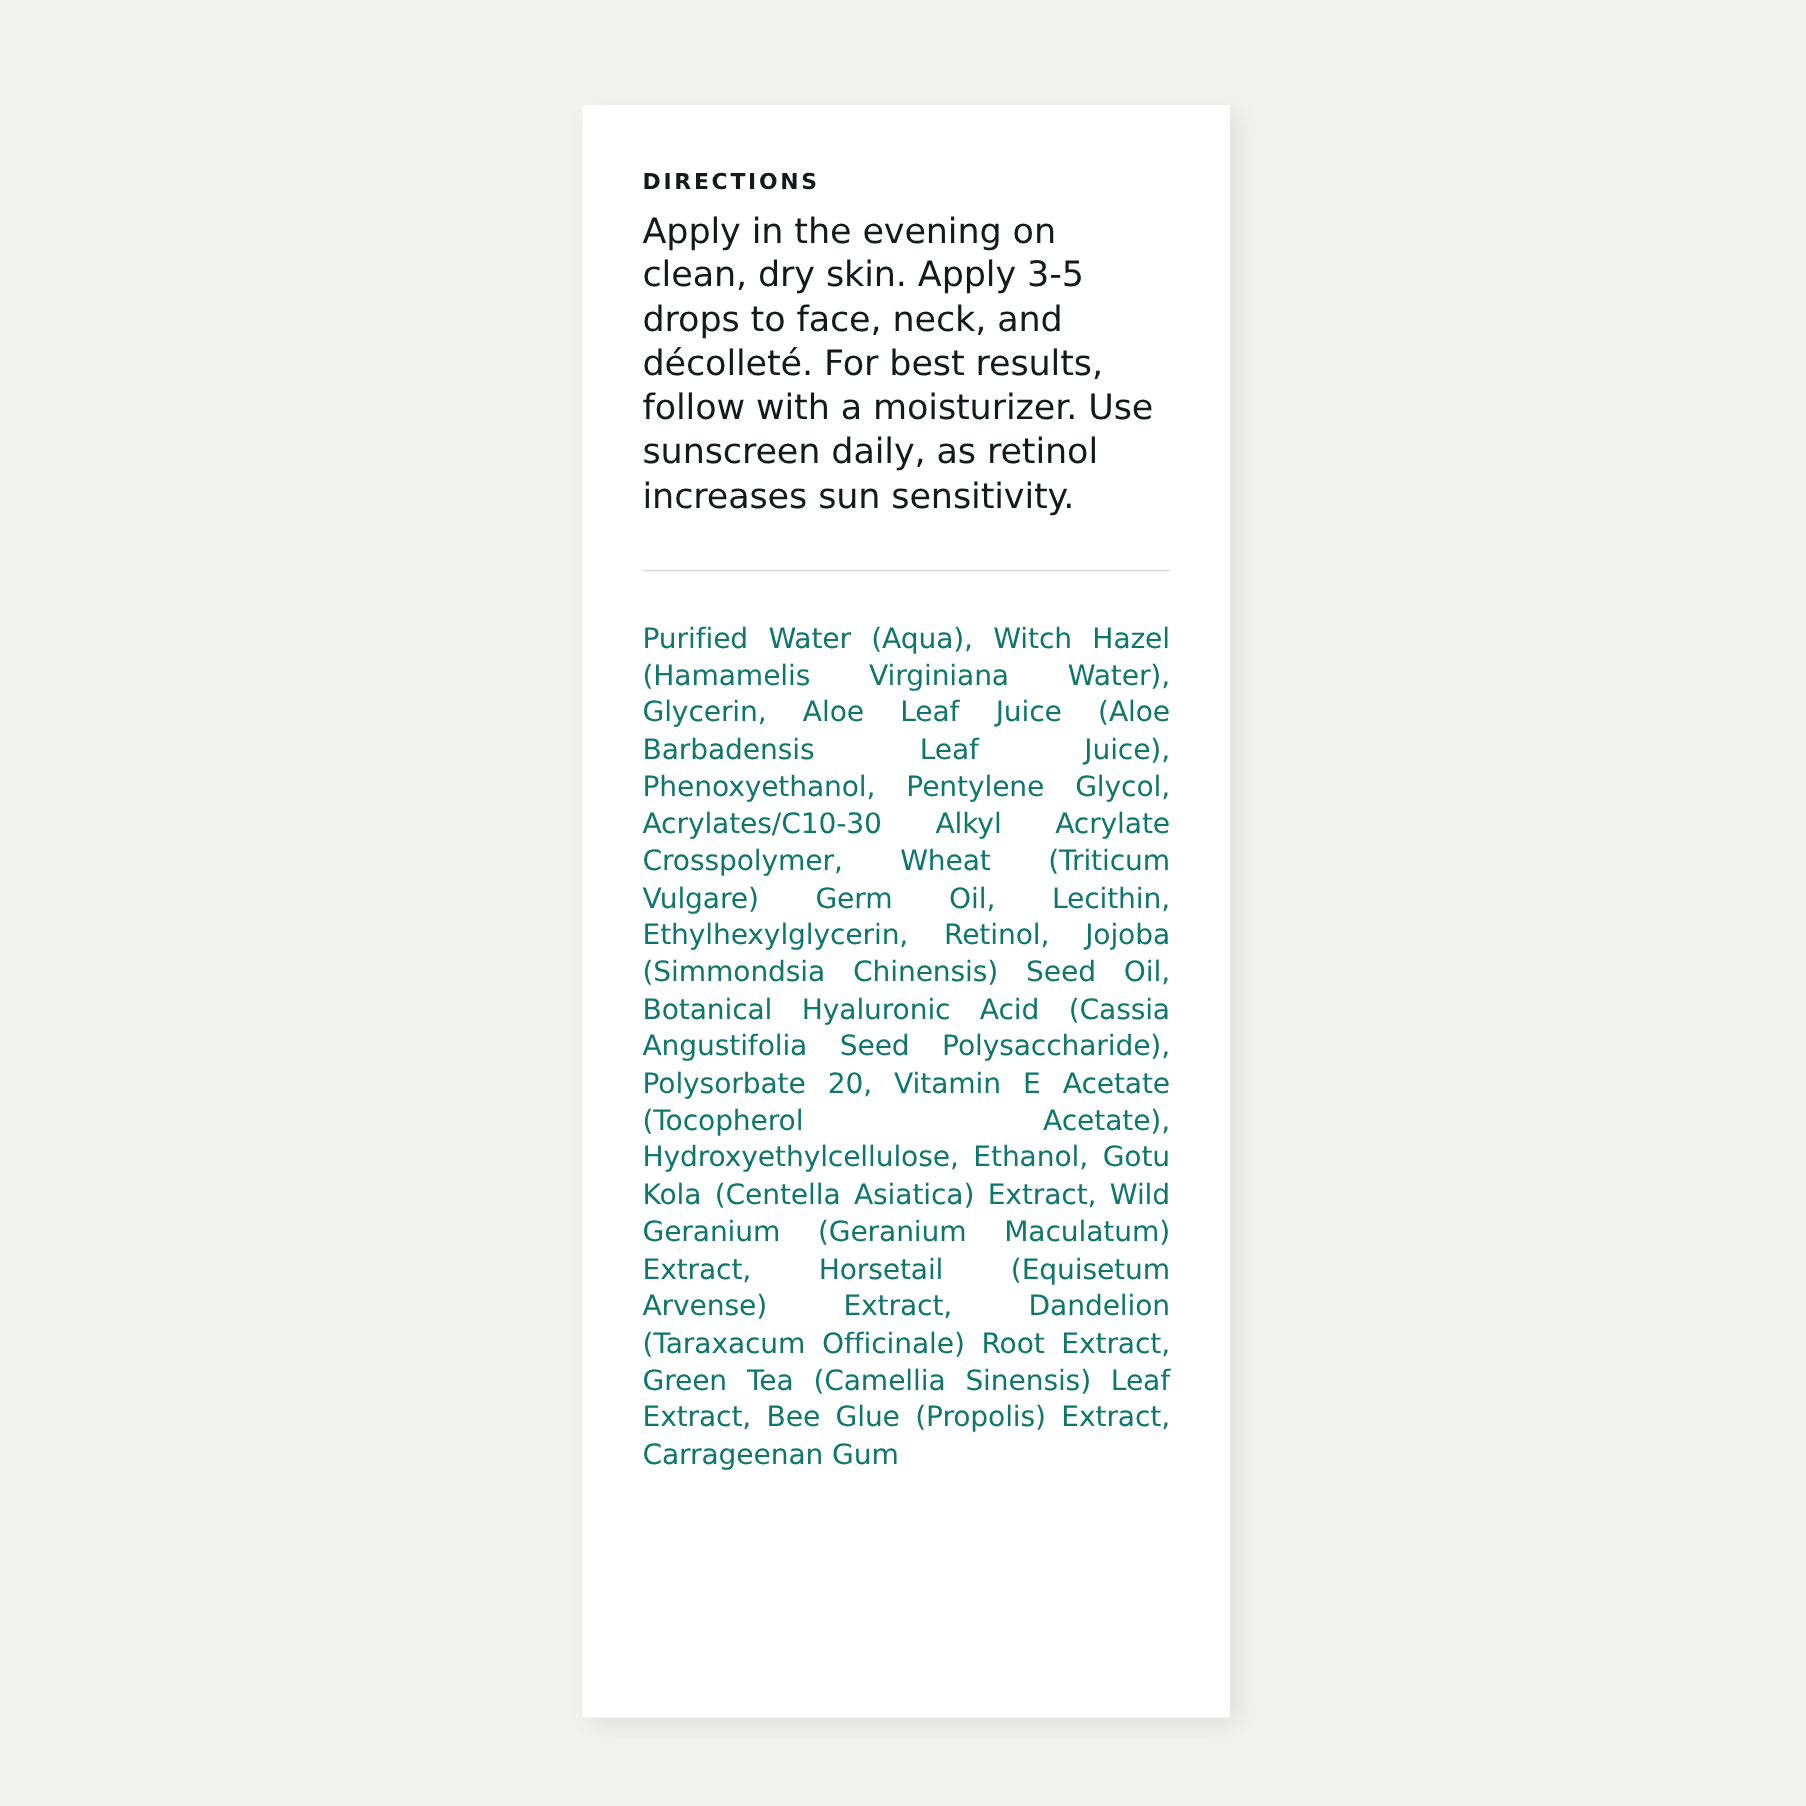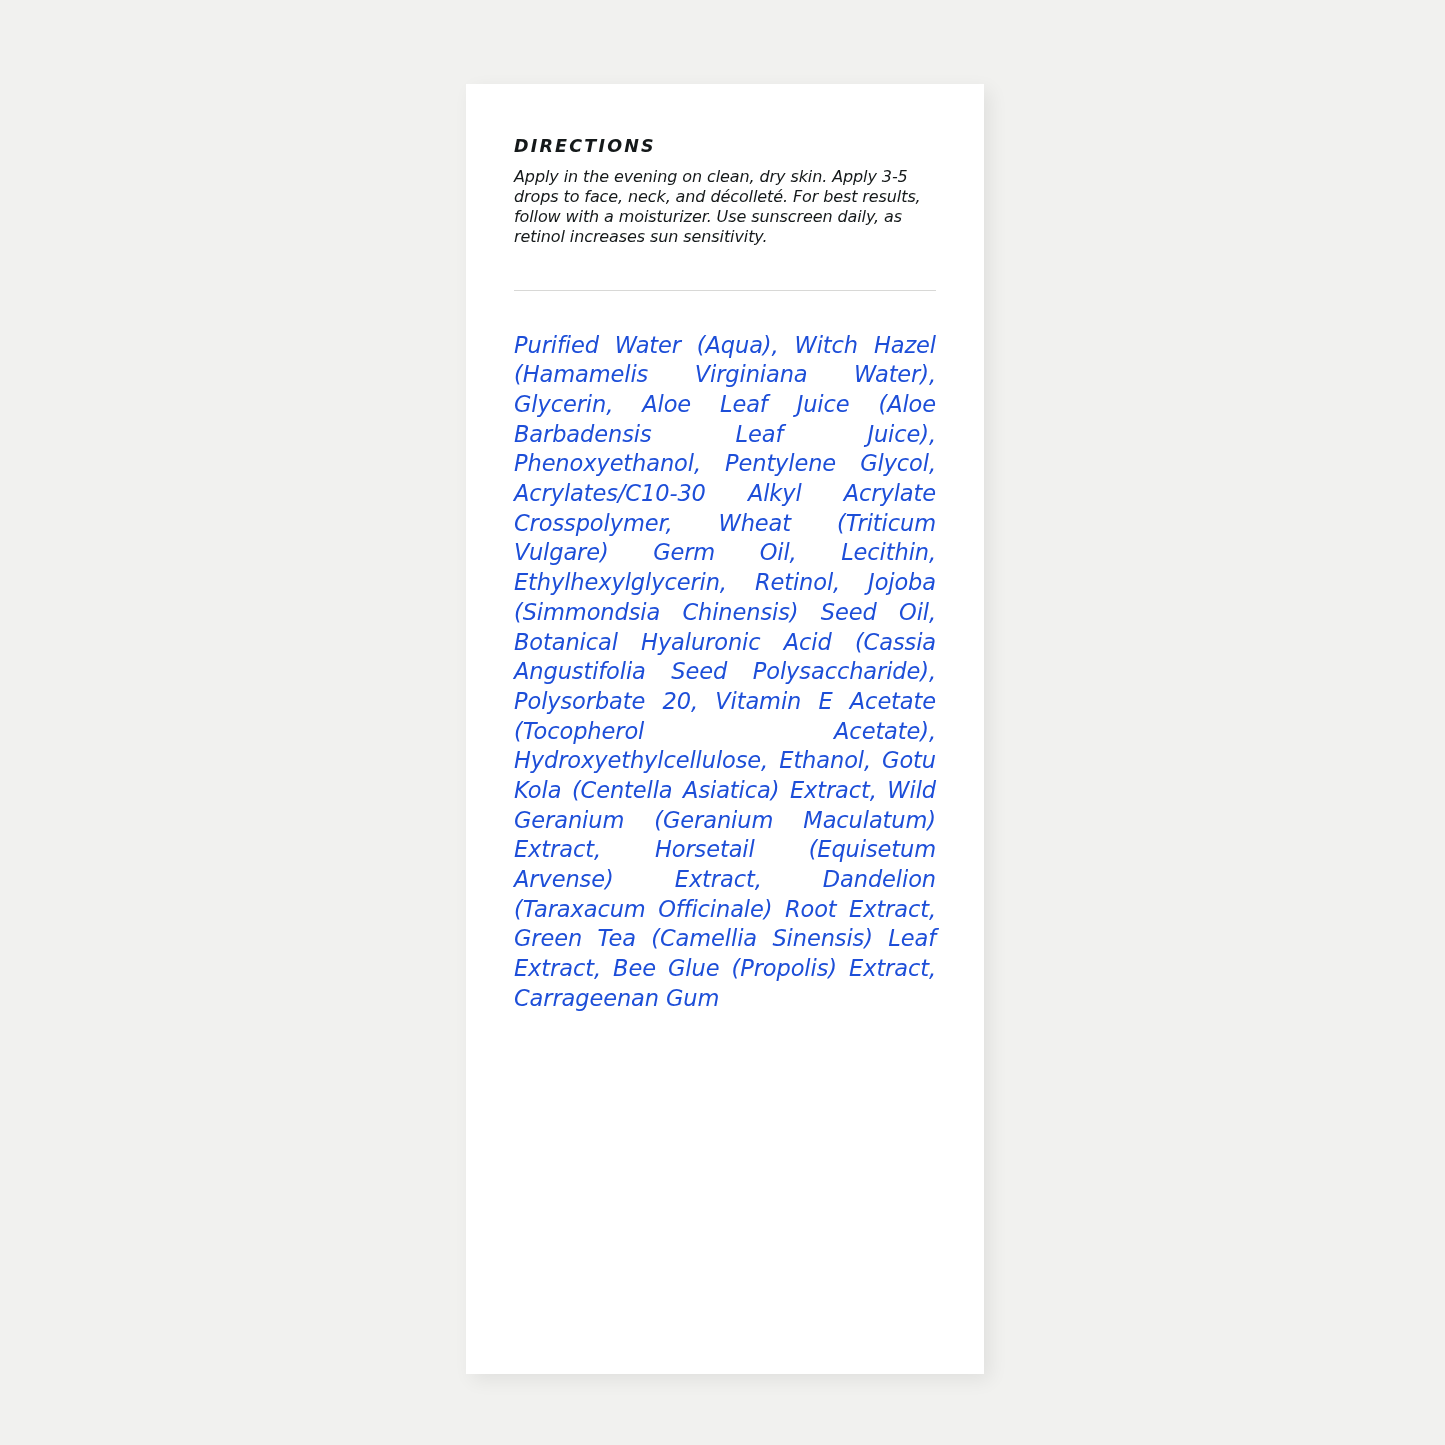--- a/index.html
+++ b/index.html
@@ -15,21 +15,20 @@
   }
 
   .stage {
     position: relative;
     width: 1445px;
     height: 1445px;
     display: flex;
     align-items: center;
     justify-content: center;
     background: #f1f1ef;
-    font-style: italic;
   }
 
   .label-card {
     position: absolute;
     left: 466px;
     top: 84px;
     width: 518px;
     height: 1290px;
     background: #ffffff;
     box-shadow: 6px 6px 18px rgba(0,0,0,0.07);
@@ -41,41 +40,41 @@
   .section-title {
     font-size: 17.5px;
     font-weight: bold;
     letter-spacing: 2.2px;
     color: #15191a;
     margin: 0 0 10px 0;
     line-height: 1.2;
   }
 
   .body-text {
-    font-size: 16px;
+    font-size: 28px;
     line-height: 1.26;
     color: #15191a;
     margin: 0;
     letter-spacing: -0.1px;
   }
 
   .directions-block p + p {
     margin-top: 28px;
   }
 
   .divider {
     border: 0;
     border-top: 1px solid #d8d8d6;
     margin: 42px 0 40px 0;
   }
 
   .ingredients-body {
     font-size: 22.5px;
     line-height: 1.32;
-    color: #1d4ed8;
+    color: #0f766e;
     text-align: justify;
     text-justify: inter-word;
     hyphens: auto;
     -webkit-hyphens: auto;
     margin: 0;
     letter-spacing: -0.1px;
   }
 </style>
 </head>
 <body>

